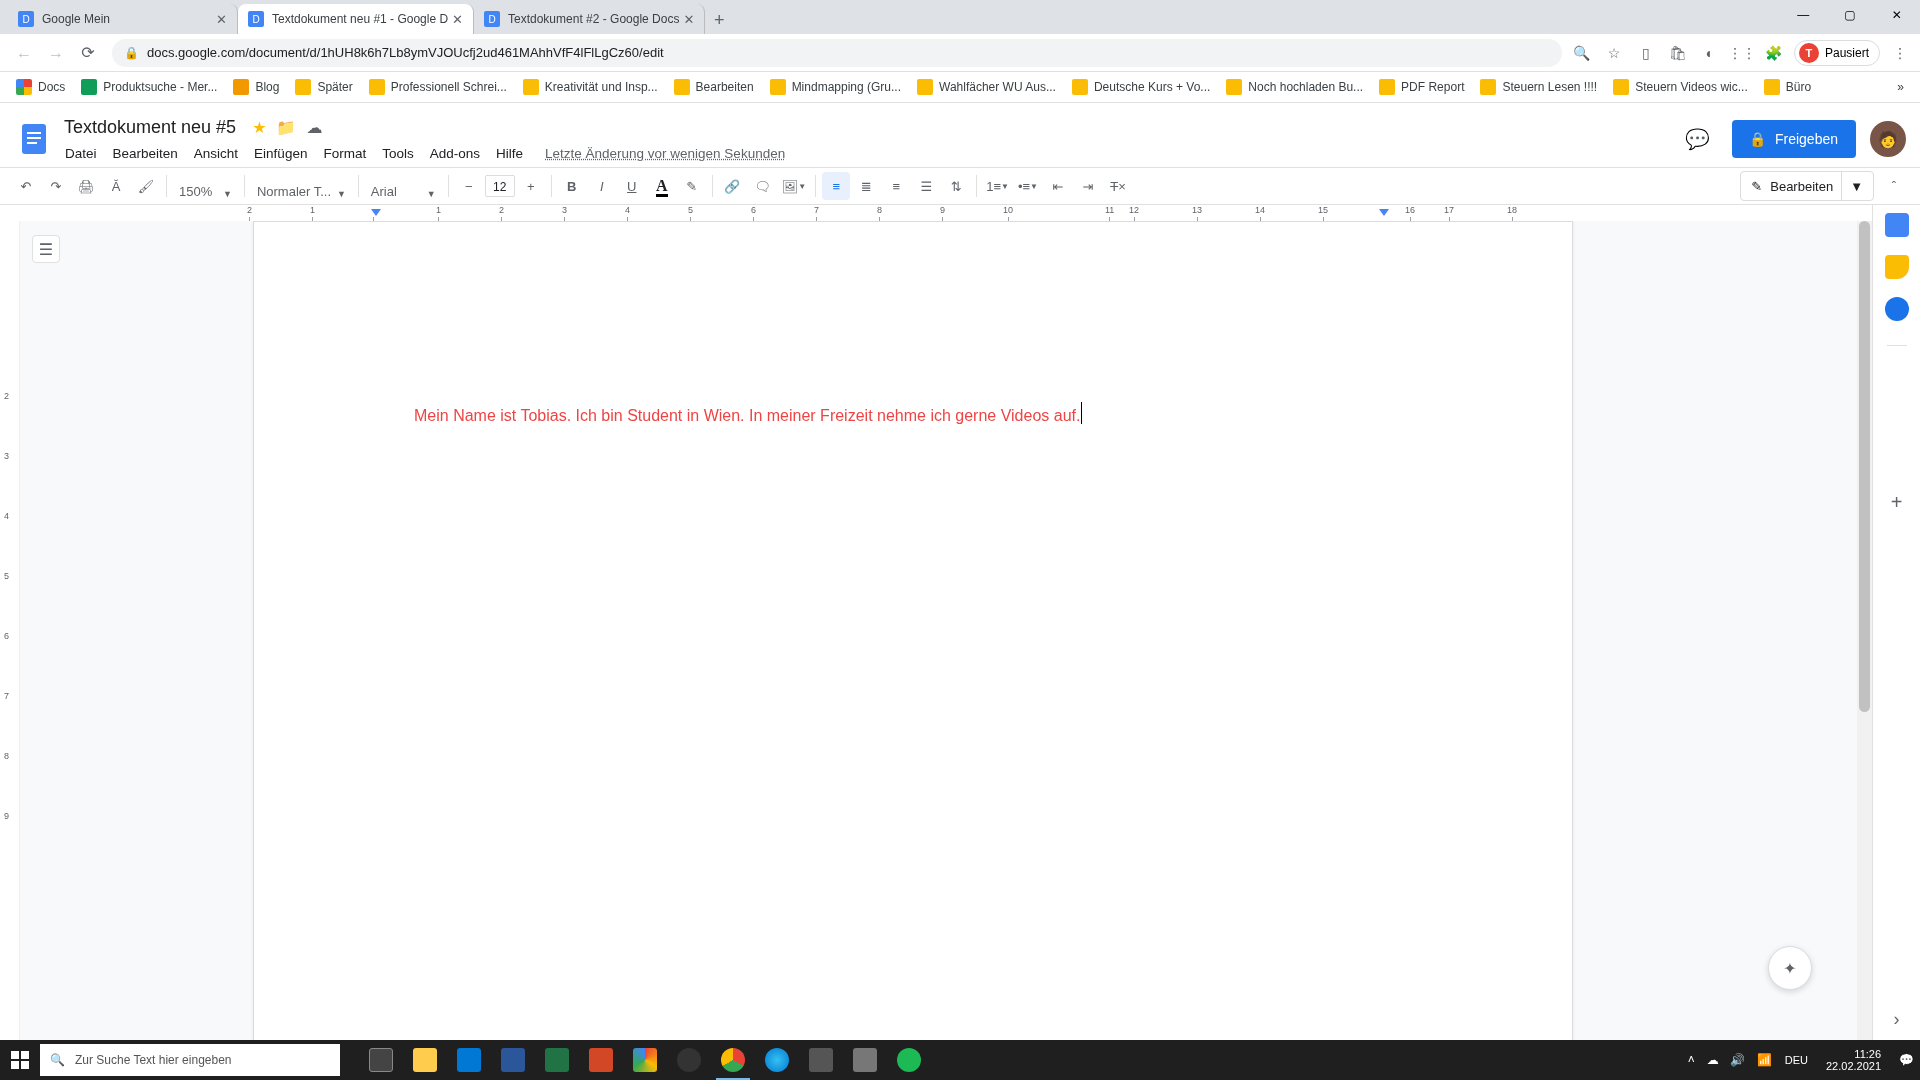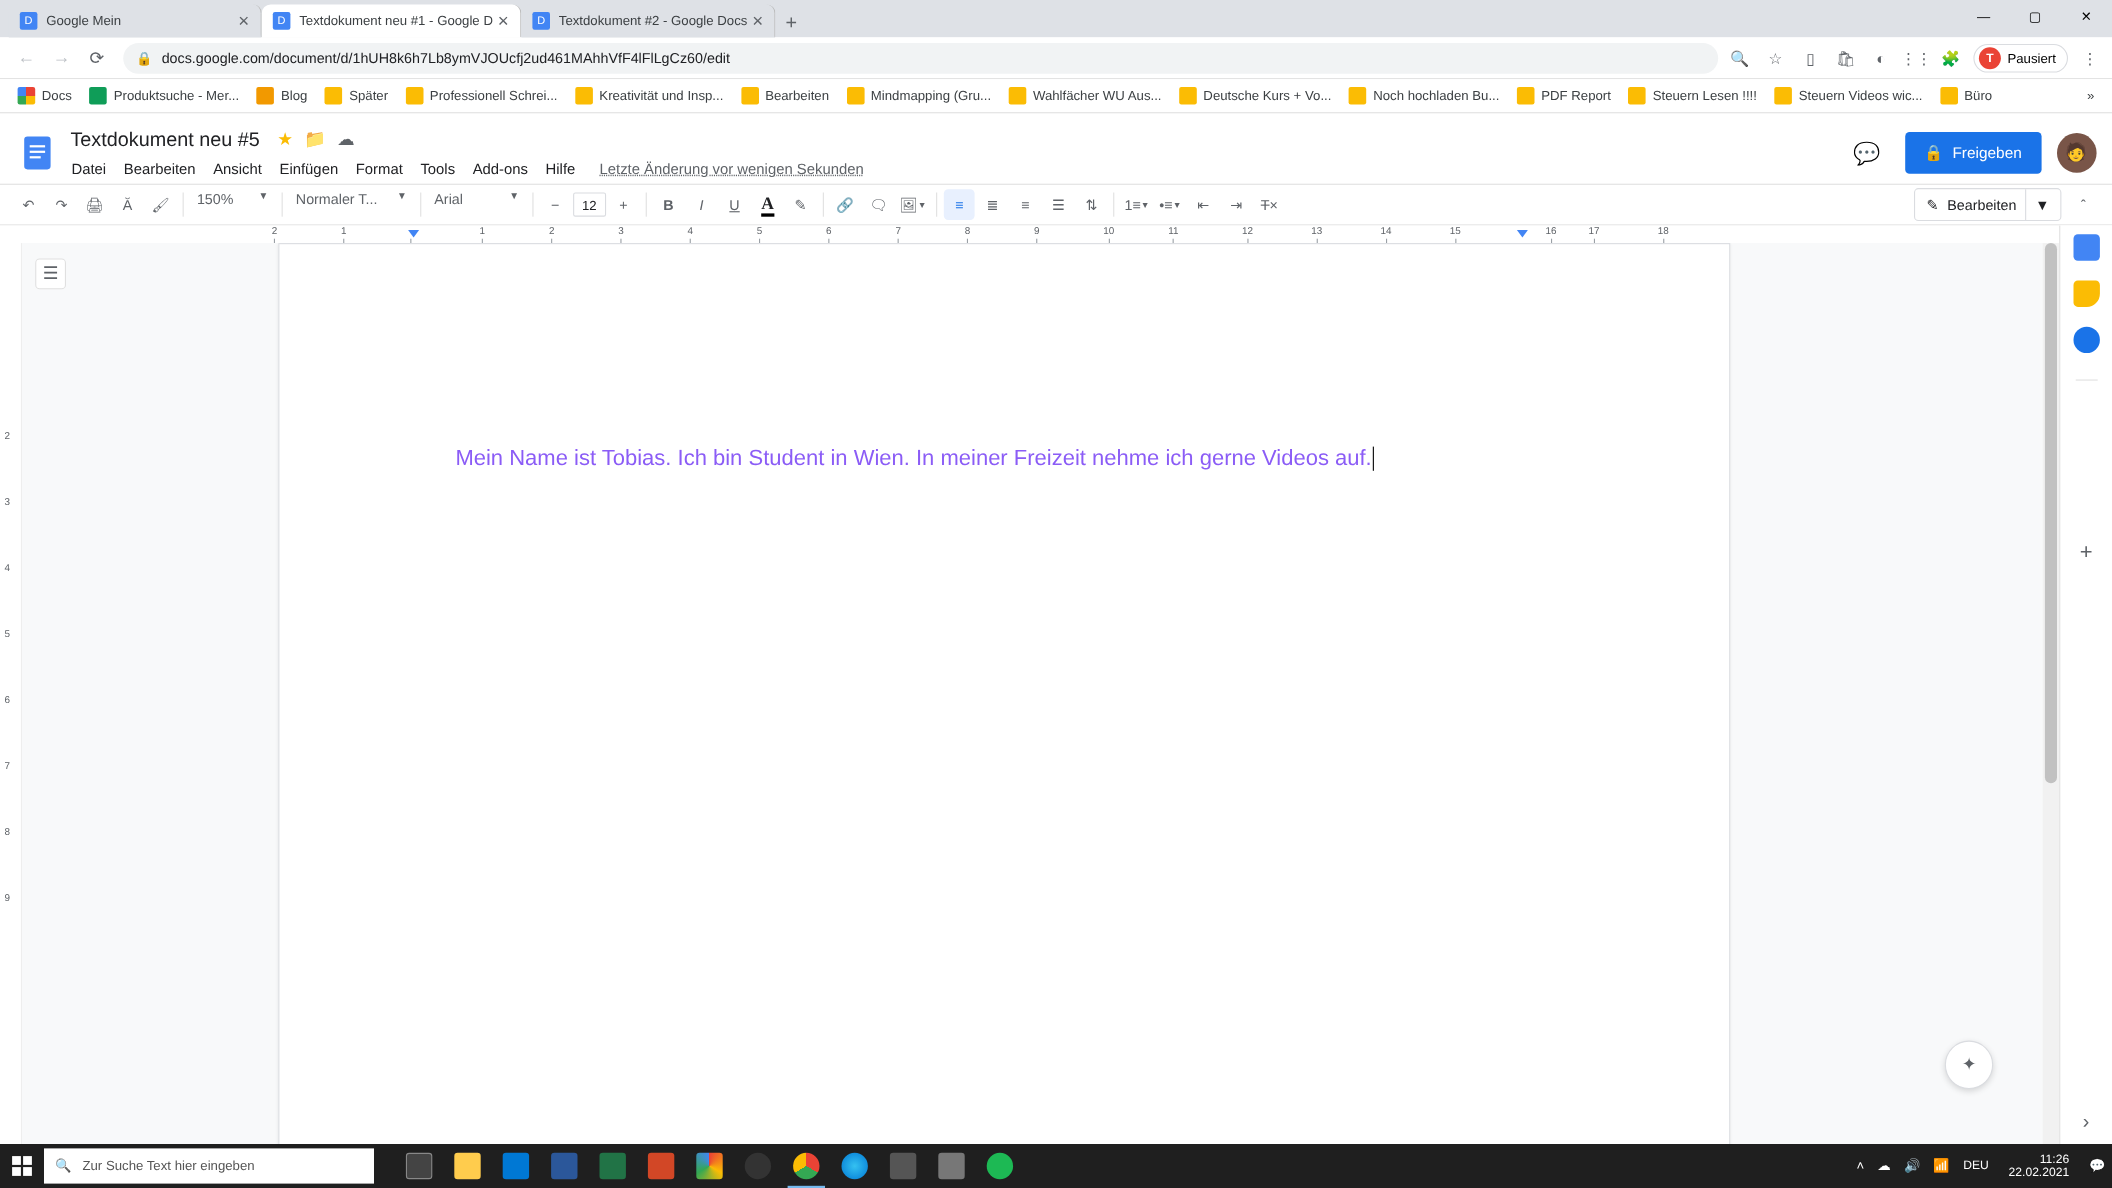--- a/index.html
+++ b/index.html
@@ -47,21 +47,21 @@
 .menu-row .last-edit { color:#5f6368; text-decoration:underline dotted; margin-left:6px; }
 .header-right { display:flex; align-items:center; gap:14px; }
 .comment-btn { width:40px; height:40px; border-radius:50%; display:flex; align-items:center; justify-content:center; color:#5f6368; font-size:20px; }
 .share-btn { height:38px; background:#1a73e8; color:#fff; border-radius:4px; display:flex; align-items:center; padding:0 18px; font-size:14px; font-weight:500; gap:8px; }
 .profile-av { width:36px; height:36px; border-radius:50%; background:#795548; display:flex; align-items:center; justify-content:center; color:#fff; font-weight:bold; }
 
 
 .toolbar { height:38px; border-top:1px solid #e0e0e0; border-bottom:1px solid #e0e0e0; display:flex; align-items:center; padding:0 12px; gap:2px; background:#fff; font-size:13px; color:#5f6368; }
 .tb-btn { min-width:28px; height:28px; display:flex; align-items:center; justify-content:center; border-radius:4px; padding:0 3px; }
 .tb-sep { width:1px; height:22px; background:#e0e0e0; margin:0 4px; }
-.tb-sel { display:flex; align-items:flex-start; height:26px; padding:0 6px; gap:12px; }
+.tb-sel { display:flex; align-items:flex-end; height:26px; padding:0 6px; gap:0; }
 .tb-sel .caret { font-size:9px; color:#5f6368; }
 .zoom-val { min-width:44px; }
 .style-val { min-width:80px; white-space:nowrap; overflow:hidden; text-overflow:ellipsis; }
 .font-val { min-width:56px; }
 .size-box { width:30px; height:22px; border:1px solid #dadce0; border-radius:2px; text-align:center; line-height:22px; font-size:12px; color:#202124; }
 .color-A { position:relative; font-family:"Times New Roman",serif; font-size:16px; font-weight:bold; color:#202124; }
 .color-u { position:absolute; left:0; right:0; bottom:-2px; height:3px; background:#000; }
 .hl-mark { width:18px; height:18px; display:flex; align-items:center; justify-content:center; }
 .tb-right { margin-left:auto; display:flex; align-items:center; gap:6px; }
 .mode-sel { display:flex; align-items:center; border:1px solid #dadce0; border-radius:4px; height:30px; padding:0 10px; gap:8px; color:#202124; }
@@ -76,21 +76,21 @@
 .h-ruler .tick::before { content:""; position:absolute; bottom:0; width:1px; height:4px; background:#9aa0a6; }
 .h-ruler .indent { position:absolute; top:4px; }
 .indent-down { width:0; height:0; border-left:5px solid transparent; border-right:5px solid transparent; border-top:7px solid #4285f4; }
 
 
 .doc-scroll { position:absolute; top:221px; bottom:40px; left:0; right:48px; background:#f8f9fa; overflow:hidden; }
 .v-ruler { position:absolute; left:0; top:0; bottom:0; width:20px; background:#fff; border-right:1px solid #eee; font-size:9px; color:#5f6368; }
 .v-ruler .vt { position:absolute; left:4px; }
 .outline-btn { position:absolute; left:32px; top:14px; width:28px; height:28px; border:1px solid #e0e0e0; border-radius:4px; display:flex; align-items:center; justify-content:center; color:#5f6368; background:#fff; }
 .page { position:absolute; left:253px; top:0; width:1320px; min-height:1000px; background:#fff; border:1px solid #dadce0; box-shadow:0 1px 3px rgba(0,0,0,.08); }
-.page .content { position:absolute; left:160px; right:160px; top:180px; font-family:Arial,sans-serif; font-size:20px; color:#8b5cf6; line-height:1.55; }
+.page .content { position:absolute; left:160px; right:160px; top:180px; font-family:Arial,sans-serif; font-size:16px; color:#ef4444; line-height:1.55; }
 .cursor { display:inline-block; width:1px; height:22px; background:#000; vertical-align:text-bottom; margin-left:1px; animation:blink 1s steps(1) infinite; }
 @keyframes blink { 50% { opacity:0; } }
 
 
 .side-panel { position:absolute; right:0; top:205px; bottom:40px; width:48px; background:#fff; border-left:1px solid #e0e0e0; display:flex; flex-direction:column; align-items:center; padding-top:8px; gap:18px; }
 .sp-ico { width:24px; height:24px; border-radius:4px; }
 .sp-cal { background:#4285f4; } .sp-keep { background:#fbbc04; border-radius:4px 4px 12px 4px; } .sp-tasks { background:#1a73e8; border-radius:50%; }
 .sp-plus { font-size:20px; color:#5f6368; margin-top:auto; margin-bottom:auto; position:relative; top:-200px; }
 .sp-arrow { position:absolute; bottom:10px; font-size:18px; color:#5f6368; }
 .explore { position:absolute; right:60px; bottom:50px; width:44px; height:44px; background:#fff; border:1px solid #dadce0; border-radius:50%; box-shadow:0 2px 6px rgba(0,0,0,.15); display:flex; align-items:center; justify-content:center; color:#5f6368; }
@@ -343,21 +343,21 @@
         <div class="tick" style="left: 183px;">1</div>
         <div class="tick" style="left: 246px;">2</div>
         <div class="tick" style="left: 309px;">3</div>
         <div class="tick" style="left: 372px;">4</div>
         <div class="tick" style="left: 435px;">5</div>
         <div class="tick" style="left: 498px;">6</div>
         <div class="tick" style="left: 561px;">7</div>
         <div class="tick" style="left: 624px;">8</div>
         <div class="tick" style="left: 687px;">9</div>
         <div class="tick" style="left: 750px;">10</div>
-        <div class="tick" style="left: 809px;">11</div>
+        <div class="tick" style="left: 852px;">11</div>
         <div class="tick" style="left: 876px;">12</div>
         <div class="tick" style="left: 939px;">13</div>
         <div class="tick" style="left: 1002px;">14</div>
         <div class="tick" style="left: 1065px;">15</div>
         <div class="tick" style="left: 1152px;">16</div>
         <div class="tick" style="left: 1191px;">17</div>
         <div class="tick" style="left: 1254px;">18</div>
         <div class="indent" style="left: 118px;">
           <div class="indent-down"></div>
         </div>

